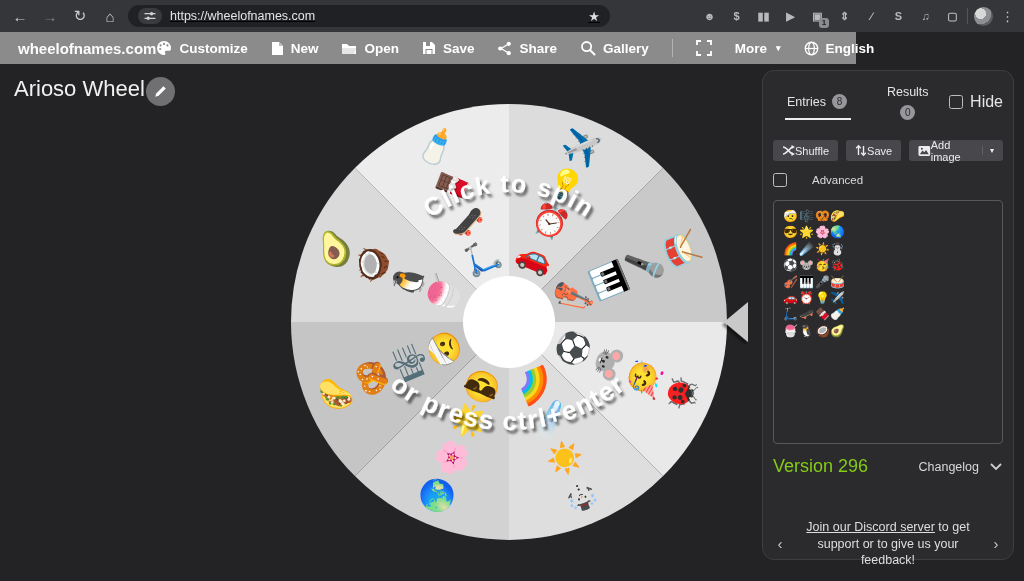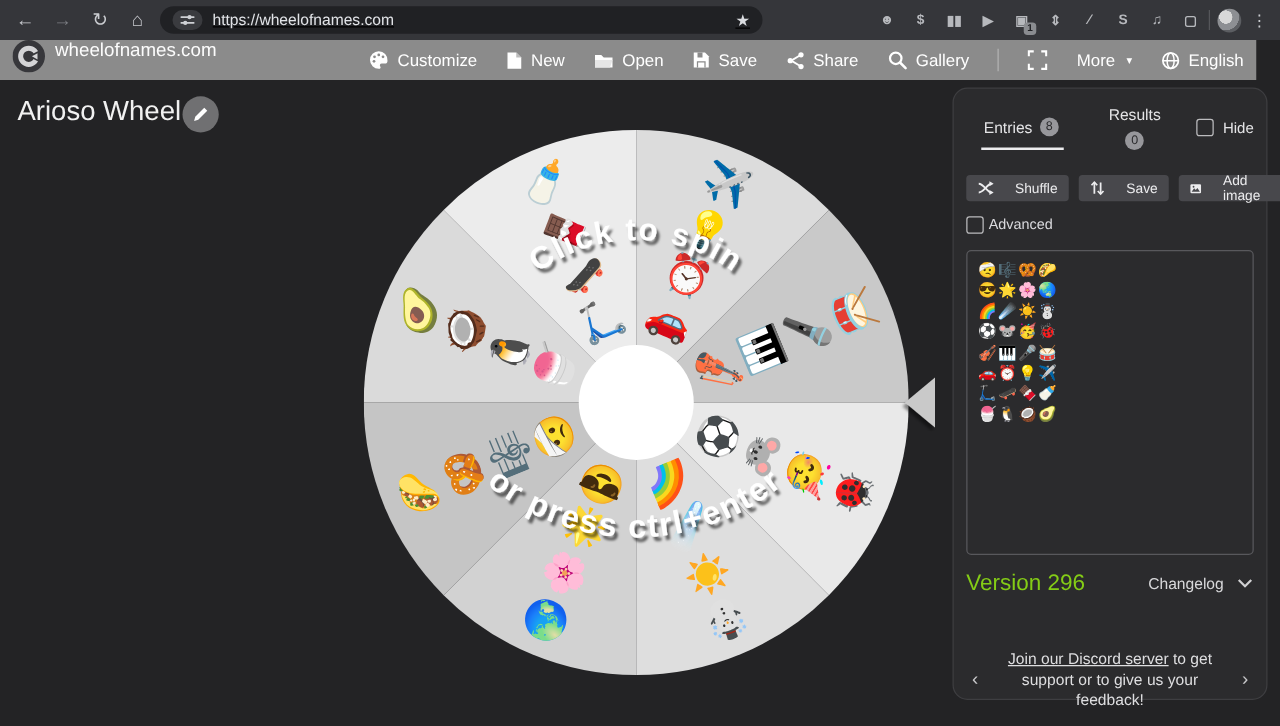--- a/index.html
+++ b/index.html
@@ -23,22 +23,22 @@
     color:#b7b9bd;font-size:11px;position:relative;font-weight:bold;}
   .ext .badge1{position:absolute;right:-3px;bottom:-3px;background:#8a8c90;color:#202124;
     font-size:8px;width:10px;height:10px;border-radius:3px;display:flex;align-items:center;
     justify-content:center;font-weight:bold;}
   .vdiv{width:1px;height:16px;background:#55565a;}
   .avatar{width:19px;height:19px;border-radius:50%;
     background:radial-gradient(circle at 35% 35%,#d8d8d8 0 30%,#8d8f93 31% 60%,#5c5e62 61% 100%);}
   .dots{color:#c9cbcf;font-size:13px;padding:0 2px;}
 
   
-  .app-toolbar{position:absolute;left:0;top:32px;width:1005px;height:32px;background:#8b8b8b;
-    display:flex;padding:0 10px;box-sizing:border-box;color:#ffffff;}
+  .app-toolbar{position:absolute;left:0;top:32px;width:856px;height:32px;background:#8b8b8b;
+    display:flex;align-items:center;padding:0 10px;box-sizing:border-box;color:#ffffff;font-weight:bold;}
   .brand{font-size:15px;margin-left:8px;color:#fcfcfc;}
   .tb-right{margin-left:auto;display:flex;align-items:center;gap:23px;}
   .tb-item{display:flex;align-items:center;gap:7px;font-size:13.5px;color:#ffffff;}
   .tb-divider{width:1px;height:18px;background:#b3b3b3;}
   .caret{font-size:9px;margin-left:2px;}
 
   
   .page-title{position:absolute;left:14px;top:76px;font-size:22px;color:#f1f1f1;}
   .edit-btn{position:absolute;left:146px;top:77px;width:29px;height:29px;border-radius:50%;
     background:#707072;display:flex;align-items:center;justify-content:center;}
@@ -50,28 +50,28 @@
 
   
   .panel{position:absolute;left:762px;top:70px;width:252px;height:490px;background:#2b2b2d;
     border:1px solid #3e3e41;border-radius:12px;box-sizing:border-box;padding:10px;color:#e4e4e6;}
   .tabs-row{display:flex;align-items:center;margin-left:12px;}
   .tab{display:flex;align-items:center;gap:6px;font-size:12.5px;padding:4px 4px 9px 2px;}
   .tab.active{border-bottom:2.5px solid #ececee;}
   .tab .cnt{width:15px;height:15px;border-radius:50%;background:#97979b;color:#2b2b2d;
     font-size:10px;display:flex;align-items:center;justify-content:center;}
   .tab-results{margin-left:34px;flex-direction:column;}
-  .hide-wrap{margin-left:auto;display:flex;align-items:center;gap:7px;font-size:12px;
+  .hide-wrap{margin-left:auto;display:flex;align-items:center;gap:7px;font-size:16px;
     padding-bottom:6px;}
   .cb{width:12px;height:12px;border:1.6px solid #bcbcbe;border-radius:2.5px;flex:0 0 auto;}
   .btn-row{display:flex;gap:8px;margin-top:11px;}
-  .btn{height:21px;display:flex;align-items:center;gap:17px;background:#48484c;border-radius:3px;
+  .btn{height:21px;display:flex;align-items:center;gap:0;background:#48484c;border-radius:3px;
     padding:0 9px;font-size:11px;color:#ececee;}
   .btn .split{border-left:1px solid #606065;padding-left:7px;margin-left:4px;font-size:8px;}
-  .adv-row{display:flex;align-items:center;gap:4px;margin-top:12px;font-size:11.5px;color:#dadade;}
+  .adv-row{display:flex;align-items:center;gap:25px;margin-top:12px;font-size:11.5px;color:#dadade;}
   .entries-box{margin-top:13px;height:244px;border:1px solid #58585c;border-radius:4px;
     box-sizing:border-box;padding:7px 9px;overflow:hidden;}
   .entry-row{font-size:12px;line-height:16.4px;letter-spacing:1px;white-space:nowrap;}
   .version-row{display:flex;align-items:center;margin-top:12px;}
   .version-txt{font-size:18px;color:#84cc16;}
   .changelog{margin-left:auto;font-size:12.5px;color:#d8d8da;}
   .chev-dn{margin-left:10px;display:flex;}
   .discord-row{display:flex;align-items:center;margin-top:42px;}
   .side-chev{color:#c9c9cb;font-size:15px;width:14px;text-align:center;}
   .discord-text{flex:1;max-width:190px;margin:0 auto;text-align:center;font-size:12.5px;

